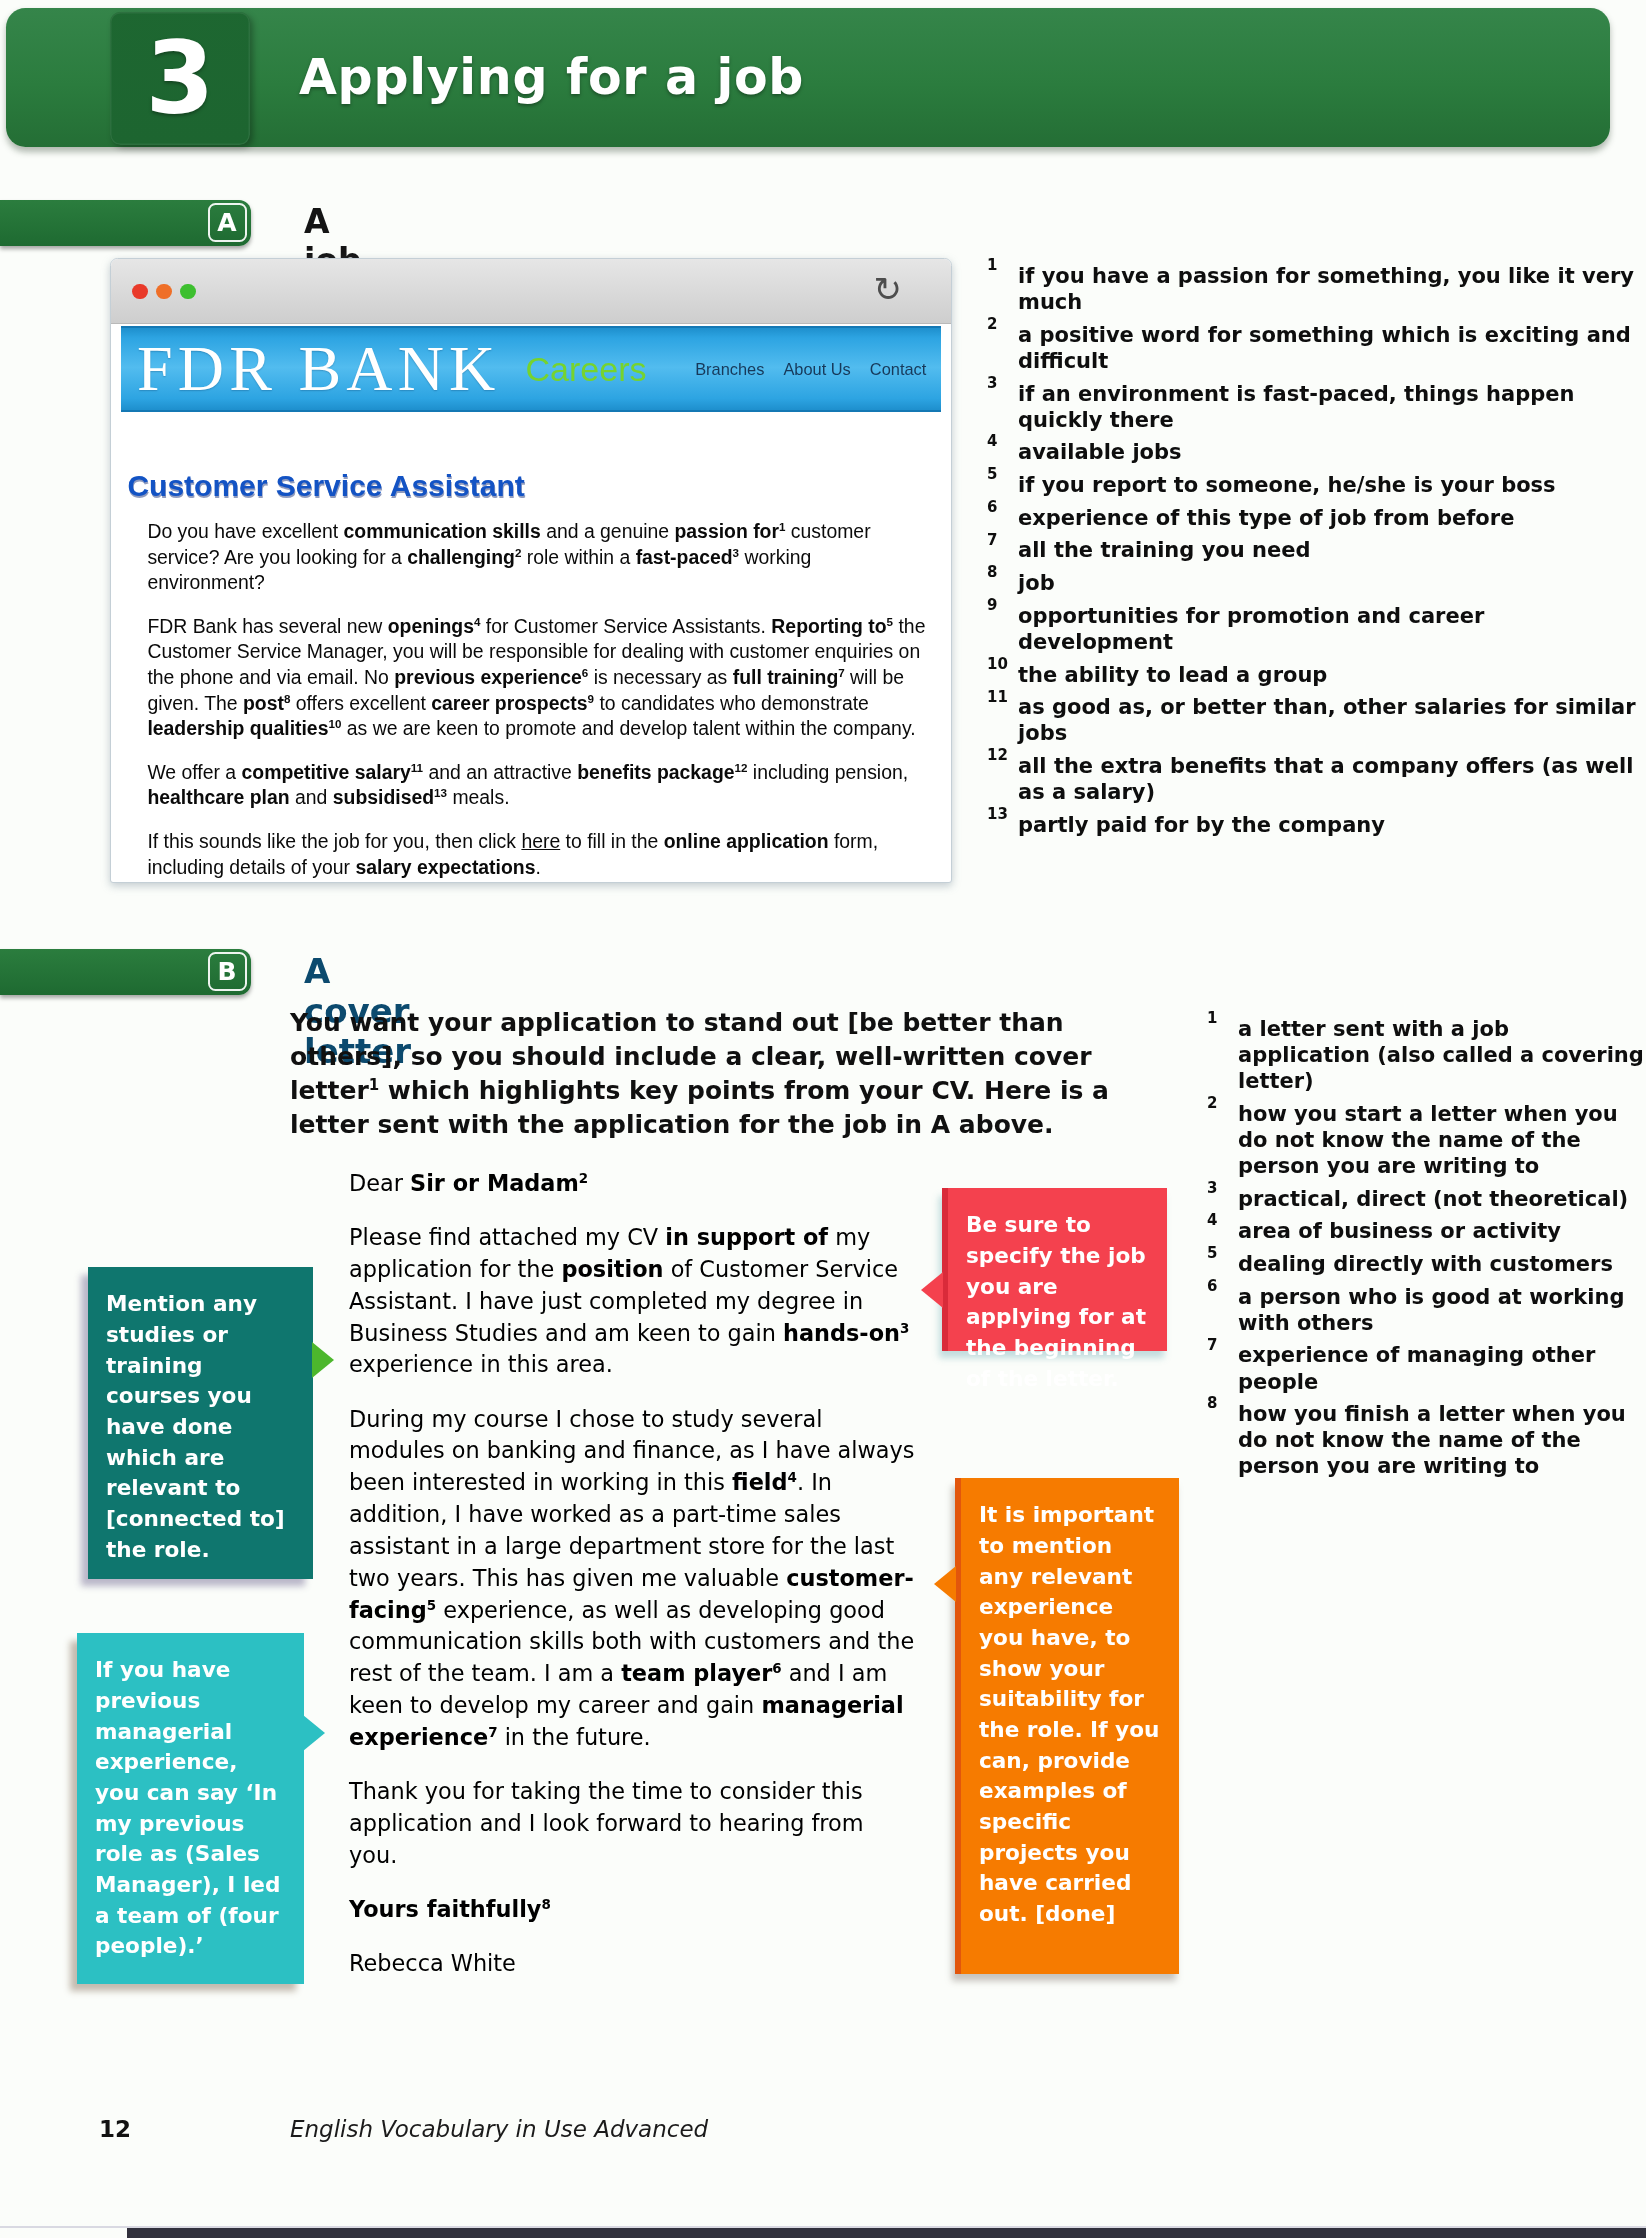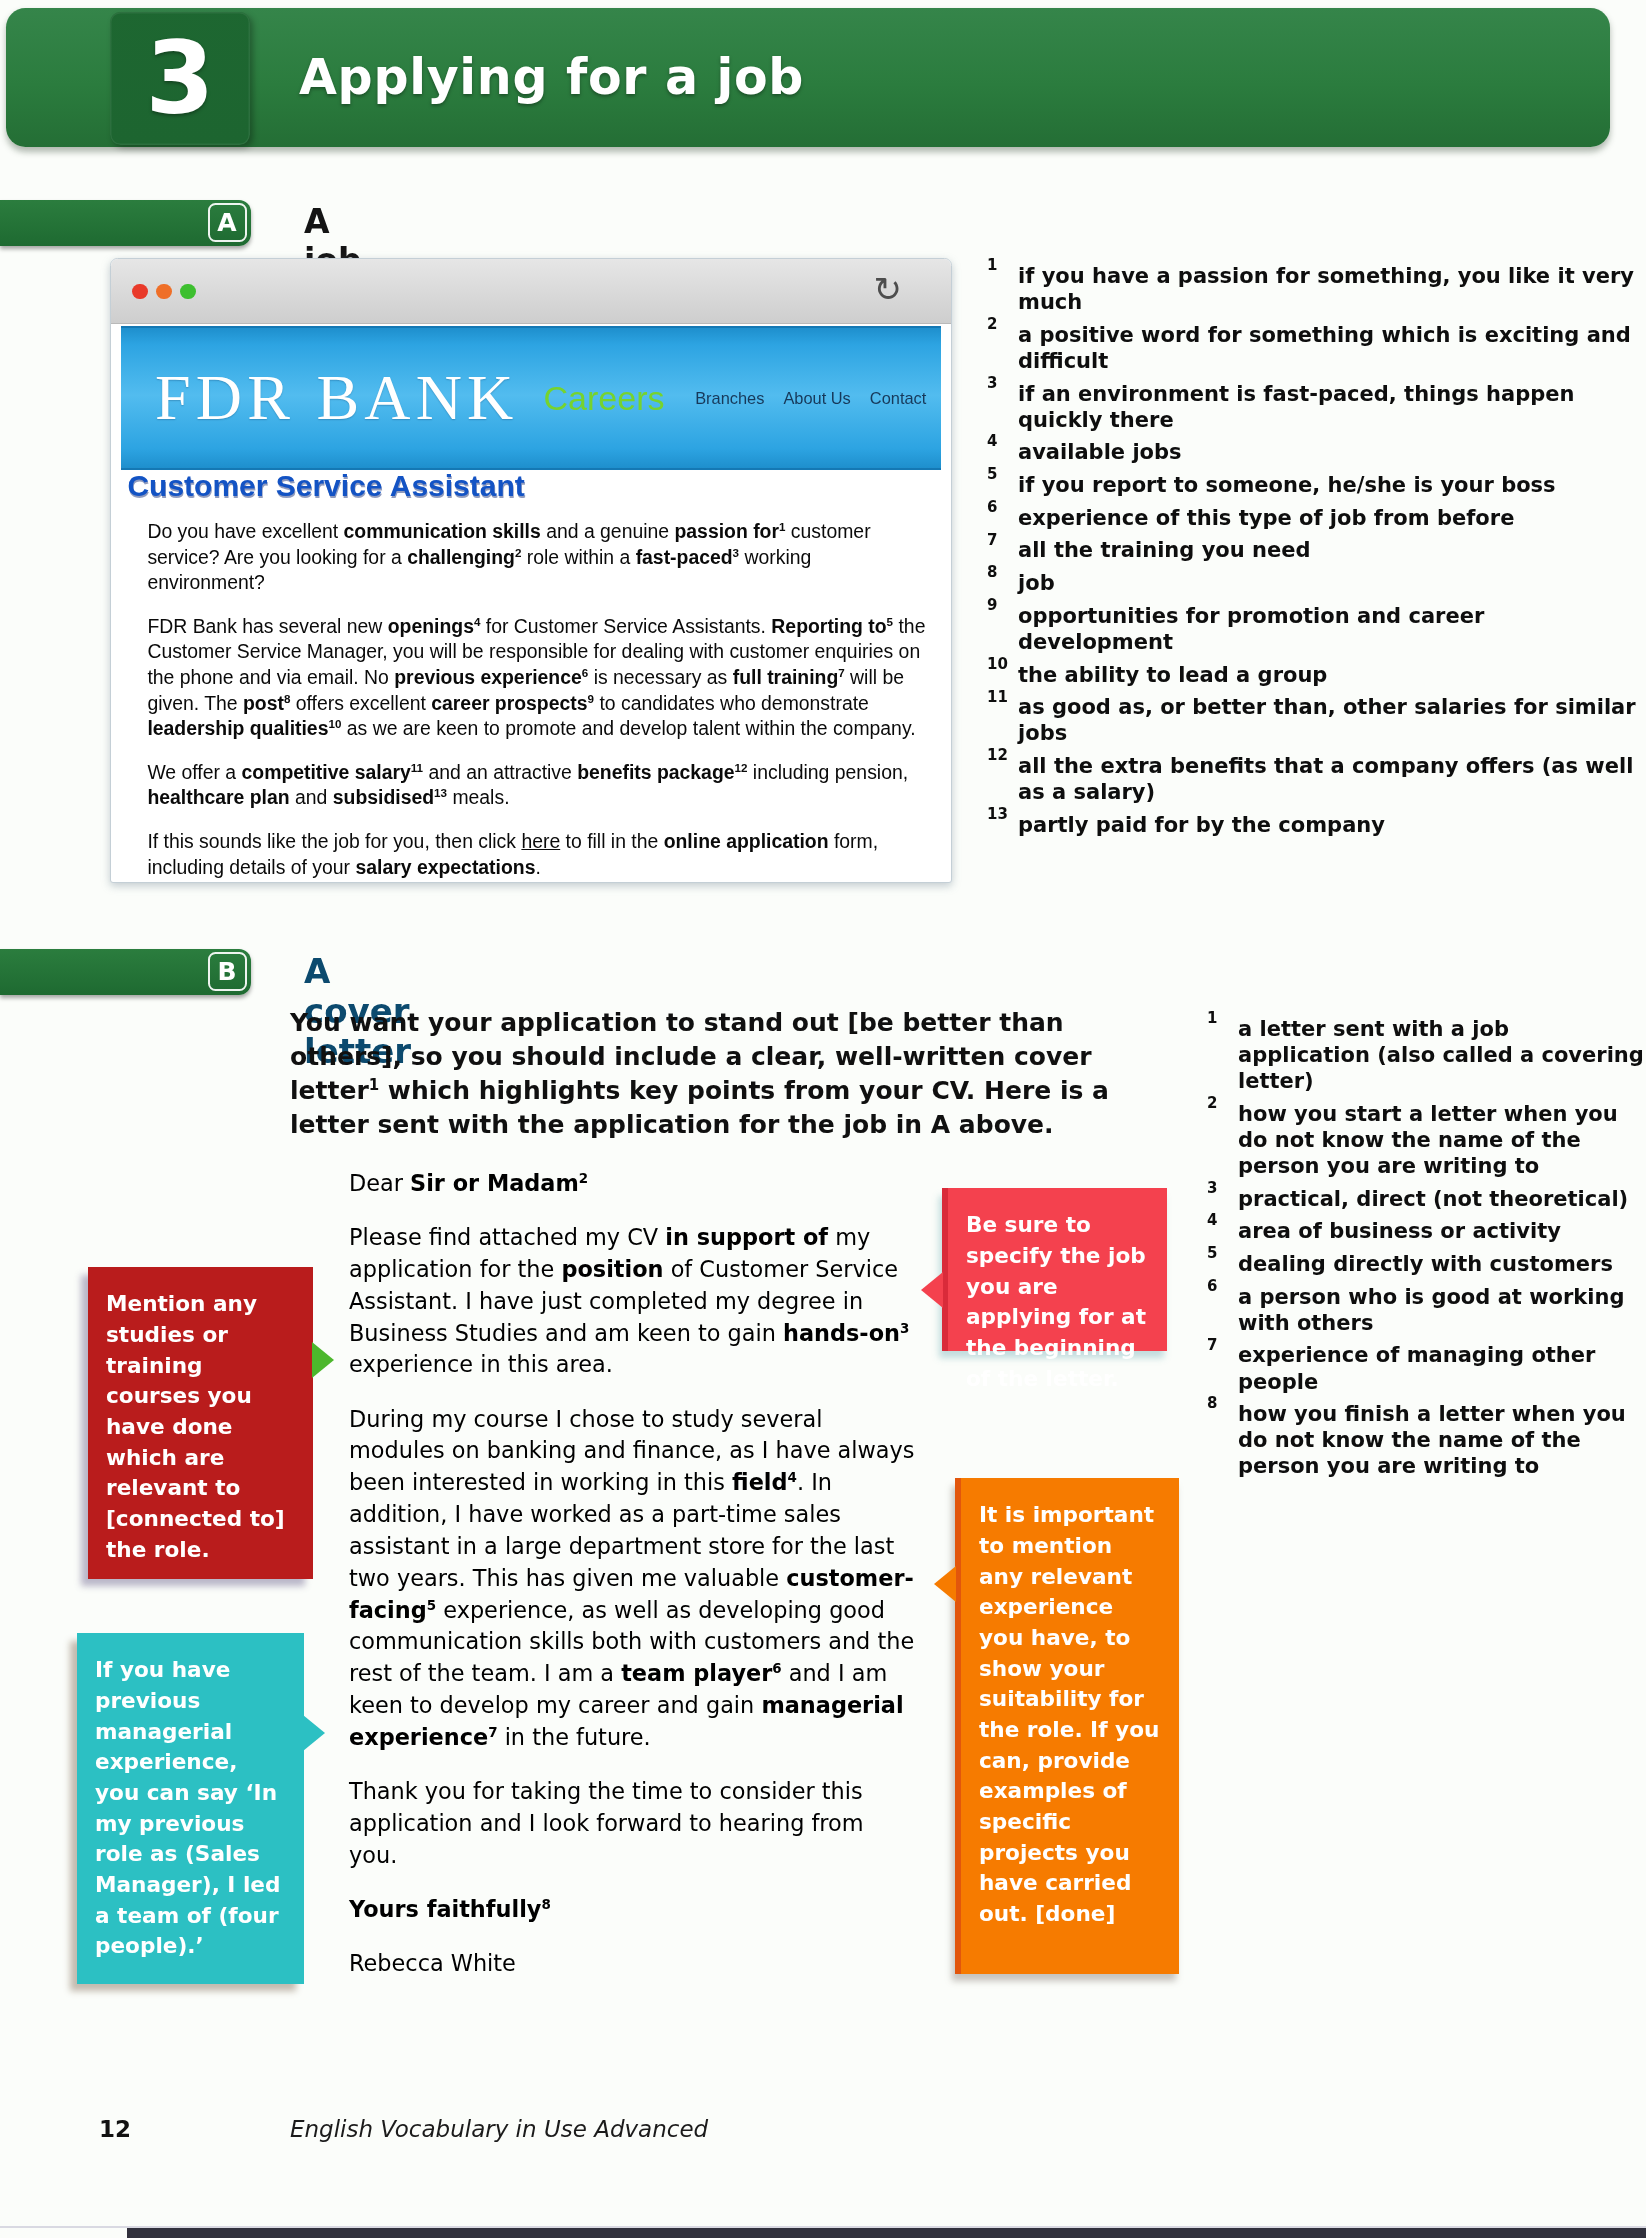--- a/index.html
+++ b/index.html
@@ -40,24 +40,24 @@
     border:0.7px solid #c4cfd6;border-radius:7.5px 7.5px 3px 3px;
     box-shadow:0 3px 9px rgba(110,130,145,0.4);box-sizing:border-box;}
   .chrome{position:absolute;left:0;top:0;right:0;height:64px;
     background:linear-gradient(180deg,#e6e6e6,#cecece);
     border-radius:6.7px 6.7px 0 0;border-bottom:0.7px solid #b9b9b9;}
   .dot{position:absolute;top:24.6px;width:15.7px;height:15.7px;border-radius:50%;}
   .dot-red{left:21px;background:#e93a2a;}
   .dot-orange{left:45px;background:#ef6f28;}
   .dot-green{left:69px;background:#3dbf2f;}
   .refresh{position:absolute;right:49px;top:10.4px;font-size:34px;color:#4d4d4d;font-weight:400;}
-  .bank-banner{position:absolute;left:9.7px;right:9.7px;top:67px;height:144px;
+  .bank-banner{position:absolute;left:9.7px;right:9.7px;top:67px;height:86px;
     background:linear-gradient(180deg,#1e8fcd 0%,#2da4e2 12%,#52bcef 48%,#2da4e2 86%,#1e8fcd 100%);
     border-top:2.2px solid #1478b4;border-bottom:2.2px solid #1478b4;box-sizing:border-box;
-    display:flex;align-items:center;padding-left:18px;}
+    display:flex;align-items:center;}
   .bank-name{font-family:"Liberation Serif",serif;color:#fff;font-size:64px;font-weight:400;
     letter-spacing:5.2px;margin-left:16.4px;white-space:nowrap;text-shadow:0 0.7px 1.5px rgba(0,40,80,0.25);}
   .careers-link{color:#76d32e;font-size:34px;margin-left:25px;font-family:"Liberation Sans",sans-serif;}
   .bank-nav{margin-left:auto;margin-right:15px;display:flex;gap:19px;
     font-family:"Liberation Sans",sans-serif;font-size:16.4px;color:#17395a;white-space:nowrap;justify-content:center;}
   .job-title{position:absolute;left:16.4px;top:210px;color:#1353c4;font-size:30px;font-weight:700;
     font-family:"Liberation Sans",sans-serif;text-shadow:0.7px 1.5px 0 rgba(10,35,110,0.45);}
   .ad-body{position:absolute;left:16.4px;right:21px;top:260px;
     font-family:"Liberation Sans",sans-serif;font-size:19.4px;line-height:1.32;color:#0a0a0a;margin-left:20px;}
   .ad-body p{margin:0 0 18px 0;}
@@ -77,21 +77,21 @@
   .letter{position:absolute;left:349px;top:1168px;width:569px;
     font-size:22.4px;line-height:1.42;color:#000;}
   .letter p{margin:0 0 22.4px 0;}
 
   
   .callout{position:absolute;color:#fff;font-size:21.6px;line-height:1.42;font-weight:600;
     padding:22.4px 18px;box-sizing:border-box;}
   .callout .b{font-weight:800;}
   .callout::after{content:'';position:absolute;width:0;height:0;
     border-top:18px solid transparent;border-bottom:18px solid transparent;}
-  .co-green{left:88px;top:1267px;width:225px;height:312px;background:#b91c1c;
+  .co-green{left:88px;top:1267px;width:225px;height:312px;background:#0f766e;
     box-shadow:-6.7px 8.2px 6.7px rgba(105,95,140,0.45);}
   .co-green::after{right:-21px;top:75px;border-left:22.4px solid #4cb72c;}
   .co-teal{left:77px;top:1633px;width:227px;height:351px;background:#2cc0c3;
     box-shadow:-6.7px 8.2px 6.7px rgba(110,85,60,0.4);}
   .co-teal::after{right:-21px;top:82px;border-left:22.4px solid #2cc0c3;}
   .co-red{left:942px;top:1188px;width:225px;height:163px;background:#f4414e;
     border-left:6.7px solid #d92b3a;box-shadow:-3px 7.5px 6.7px rgba(90,160,170,0.35);}
   .co-red::after{left:-27px;top:84px;border-right:22.4px solid #f4414e;}
   .co-orange{left:955px;top:1478px;width:224px;height:496px;background:#f67b00;
     border-left:6px solid #e2560c;box-shadow:-3px 7.5px 6.7px rgba(120,110,100,0.4);}

